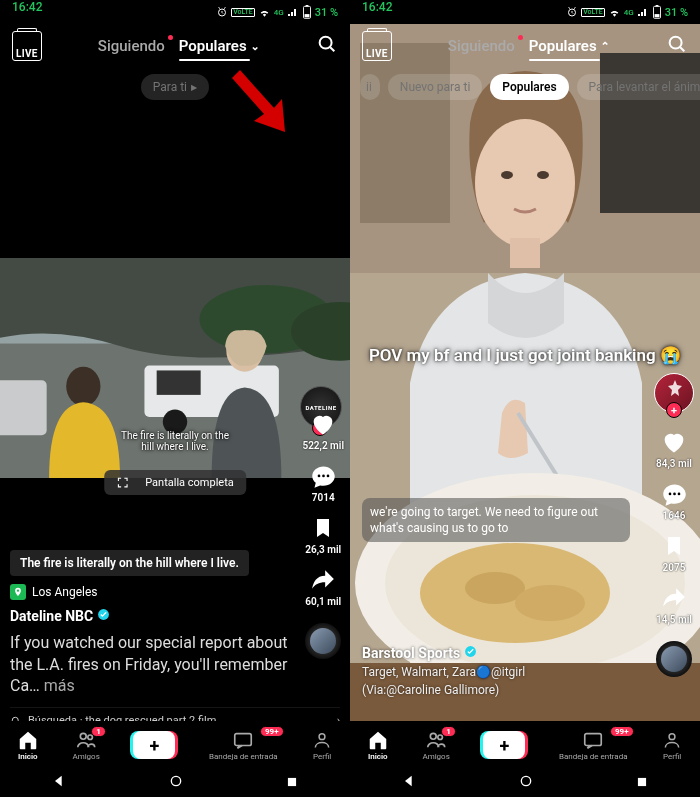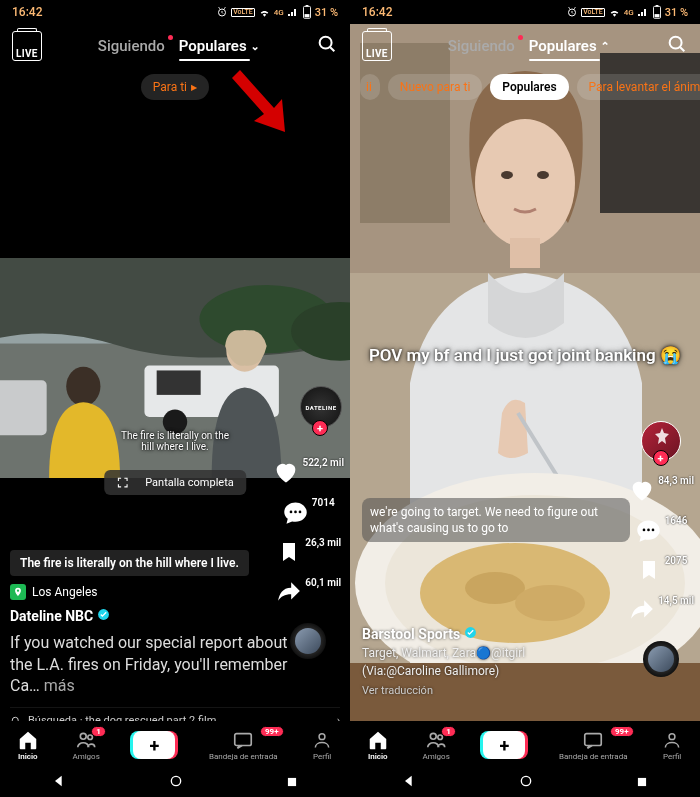--- a/index.html
+++ b/index.html
@@ -17,26 +17,25 @@
     width: 350px;
     height: 797px;
     position: relative;
     overflow: hidden;
     background: #000;
   }
   
   .statusbar {
     height: 24px;
     display: flex;
-    align-items: center;
     justify-content: space-between;
     padding: 0 12px;
     font-size: 12px;
     font-weight: 500;
-    color: #fdba74;
+    color: #22c55e;
     position: relative;
     z-index: 50;
   }
   .statusbar .right { display: flex; align-items: center; gap: 3px; font-size: 11px; }
   .statusbar .ico { display:inline-flex; }
   
   .topnav {
     height: 44px;
     display: flex;
     align-items: center;
@@ -84,21 +83,21 @@
   .search-btn svg { width: 22px; height: 22px; }
   
   .pill-row {
     display: flex; gap: 8px; padding: 6px 10px;
     align-items: center; justify-content: center;
     position: relative; z-index: 50;
   }
   .pill-row.scroll { justify-content: flex-start; overflow:hidden;}
   .pill {
     background: rgba(255,255,255,0.14);
-    color: #f97316;
+    color: #737373;
     font-size: 12px;
     padding: 6px 12px;
     border-radius: 16px;
     display: inline-flex;
     align-items: center;
     gap: 4px;
     white-space: nowrap;
   }
   .pill.active { background: #fff; color: #000; font-weight:600;}
   .pill .tri { font-size:8px;}
@@ -129,21 +128,21 @@
     font-size:11px; font-weight:700; border:1.5px solid #000;
     z-index: 20;
   }
   
   .rail {
     position:absolute; right:6px; bottom: 130px;
     display:flex; flex-direction:column; align-items:center; gap:10px;
     z-index:30;
   }
   .rail.right-screen { bottom: 120px; right: 6px; }
-  .rail-item { display:flex; flex-direction:row; align-items:flex-start; gap:1px;}
+  .rail-item { display:flex; flex-direction:column; align-items:center; gap:1px;}
   .rail-item .icn { width:30px; height:30px; display:flex; align-items:center; justify-content:center;}
   .rail-item .cnt { font-size:10px; font-weight:600; text-shadow:0 0 2px #000;}
   .rail .avatar {
     width:40px; height:40px; border-radius:50%; border:1.5px solid #fff;
     background: linear-gradient(135deg,#b5233a,#6b1422);
     margin-bottom:4px; position:relative;
   }
   .rail .avatar .plus {
     position:absolute; bottom:-6px; left:50%; transform:translateX(-50%);
     width:16px; height:16px; border-radius:50%; background:#fe2c55;
@@ -654,21 +653,20 @@
   <div class="info-right">
     <span class="author-row">
       <span>Barstool Sports</span>
       <span class="verify"><svg width="13" height="13" viewBox="0 0 24 24" fill="#20d5ec">
             <circle cx="12" cy="12" r="10"></circle>
             <path d="M7 12l3 3 7-7" stroke="#fff" stroke-width="2.4" fill="none"></path>
           </svg></span>
     </span>
     <span class="meta">Target, Walmart, Zara🔵@itgirl</span>
     <span class="meta">(Via:@Caroline Gallimore)</span>
-    <span class="translate">Ver traducción</span>
   </div>
 
   <div class="bottomnav">
     <div class="bn-item active">
       <span class="bn-icn">
           <svg width="22" height="22" viewBox="0 0 24 24" fill="#fff">
             <path d="M3 11l9-8 9 8v10a1 1 0 0 1-1 1h-5v-7h-6v7H4a1 1 0 0 1-1-1V11z"></path>
           </svg>
         </span>
       <span class="lbl">Inicio</span>

